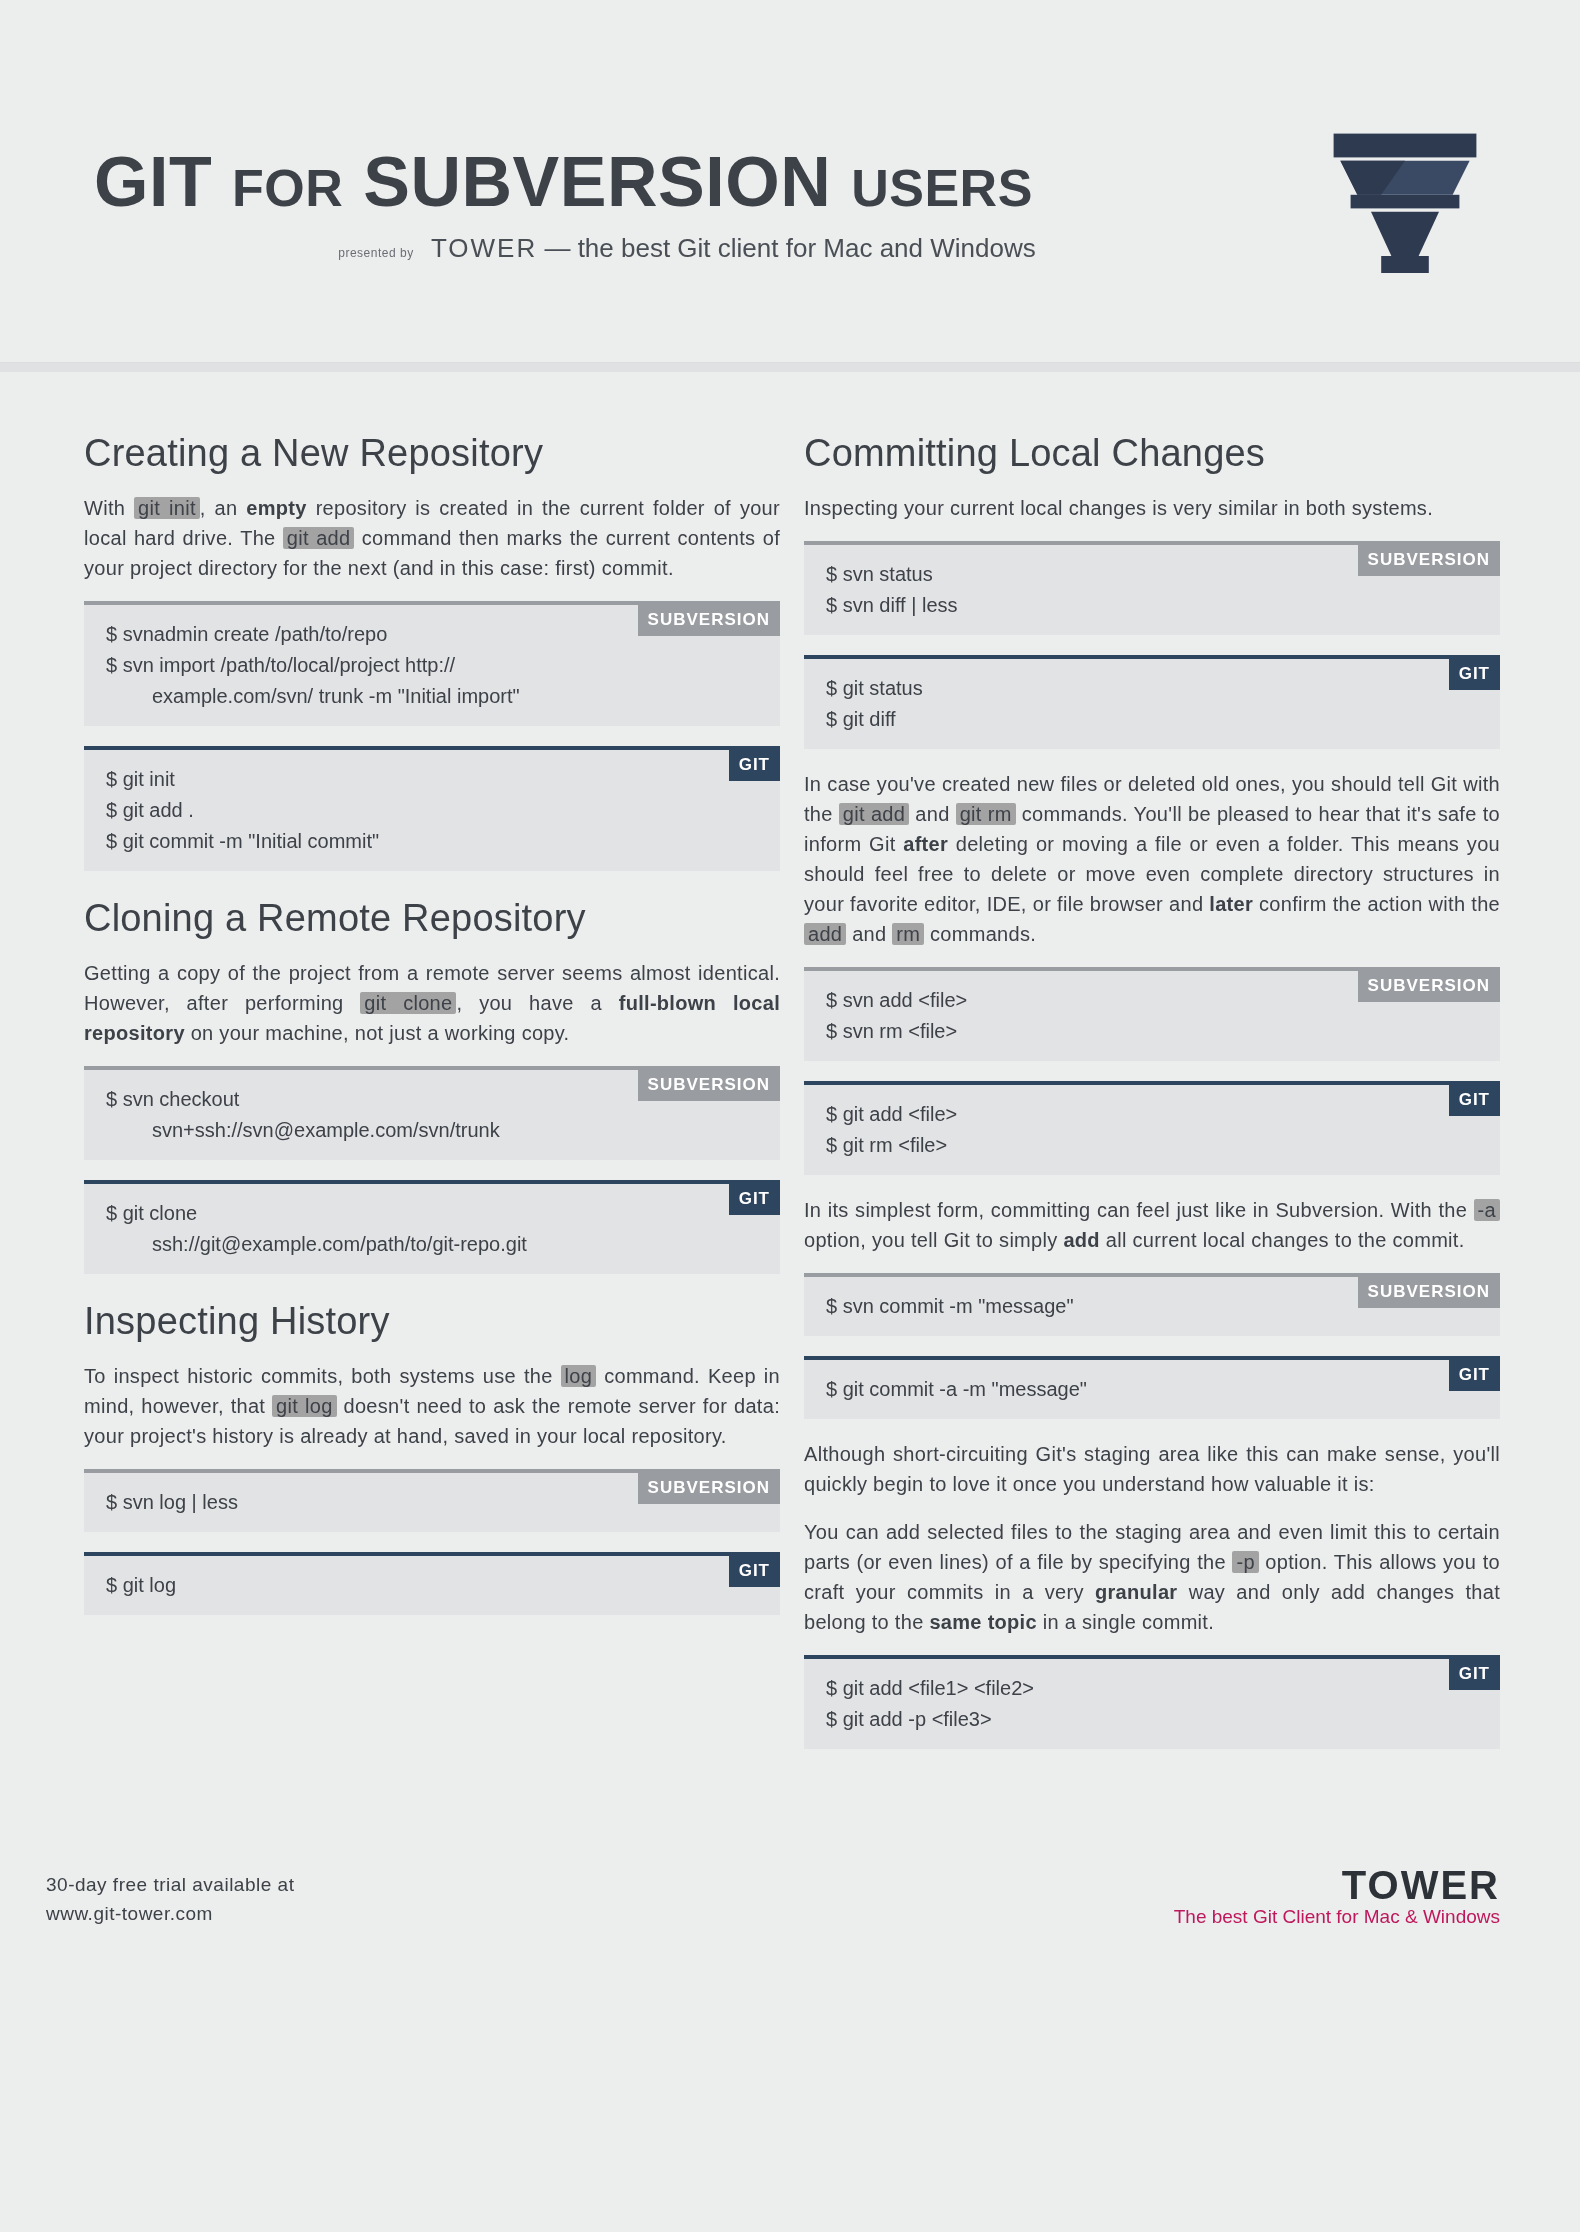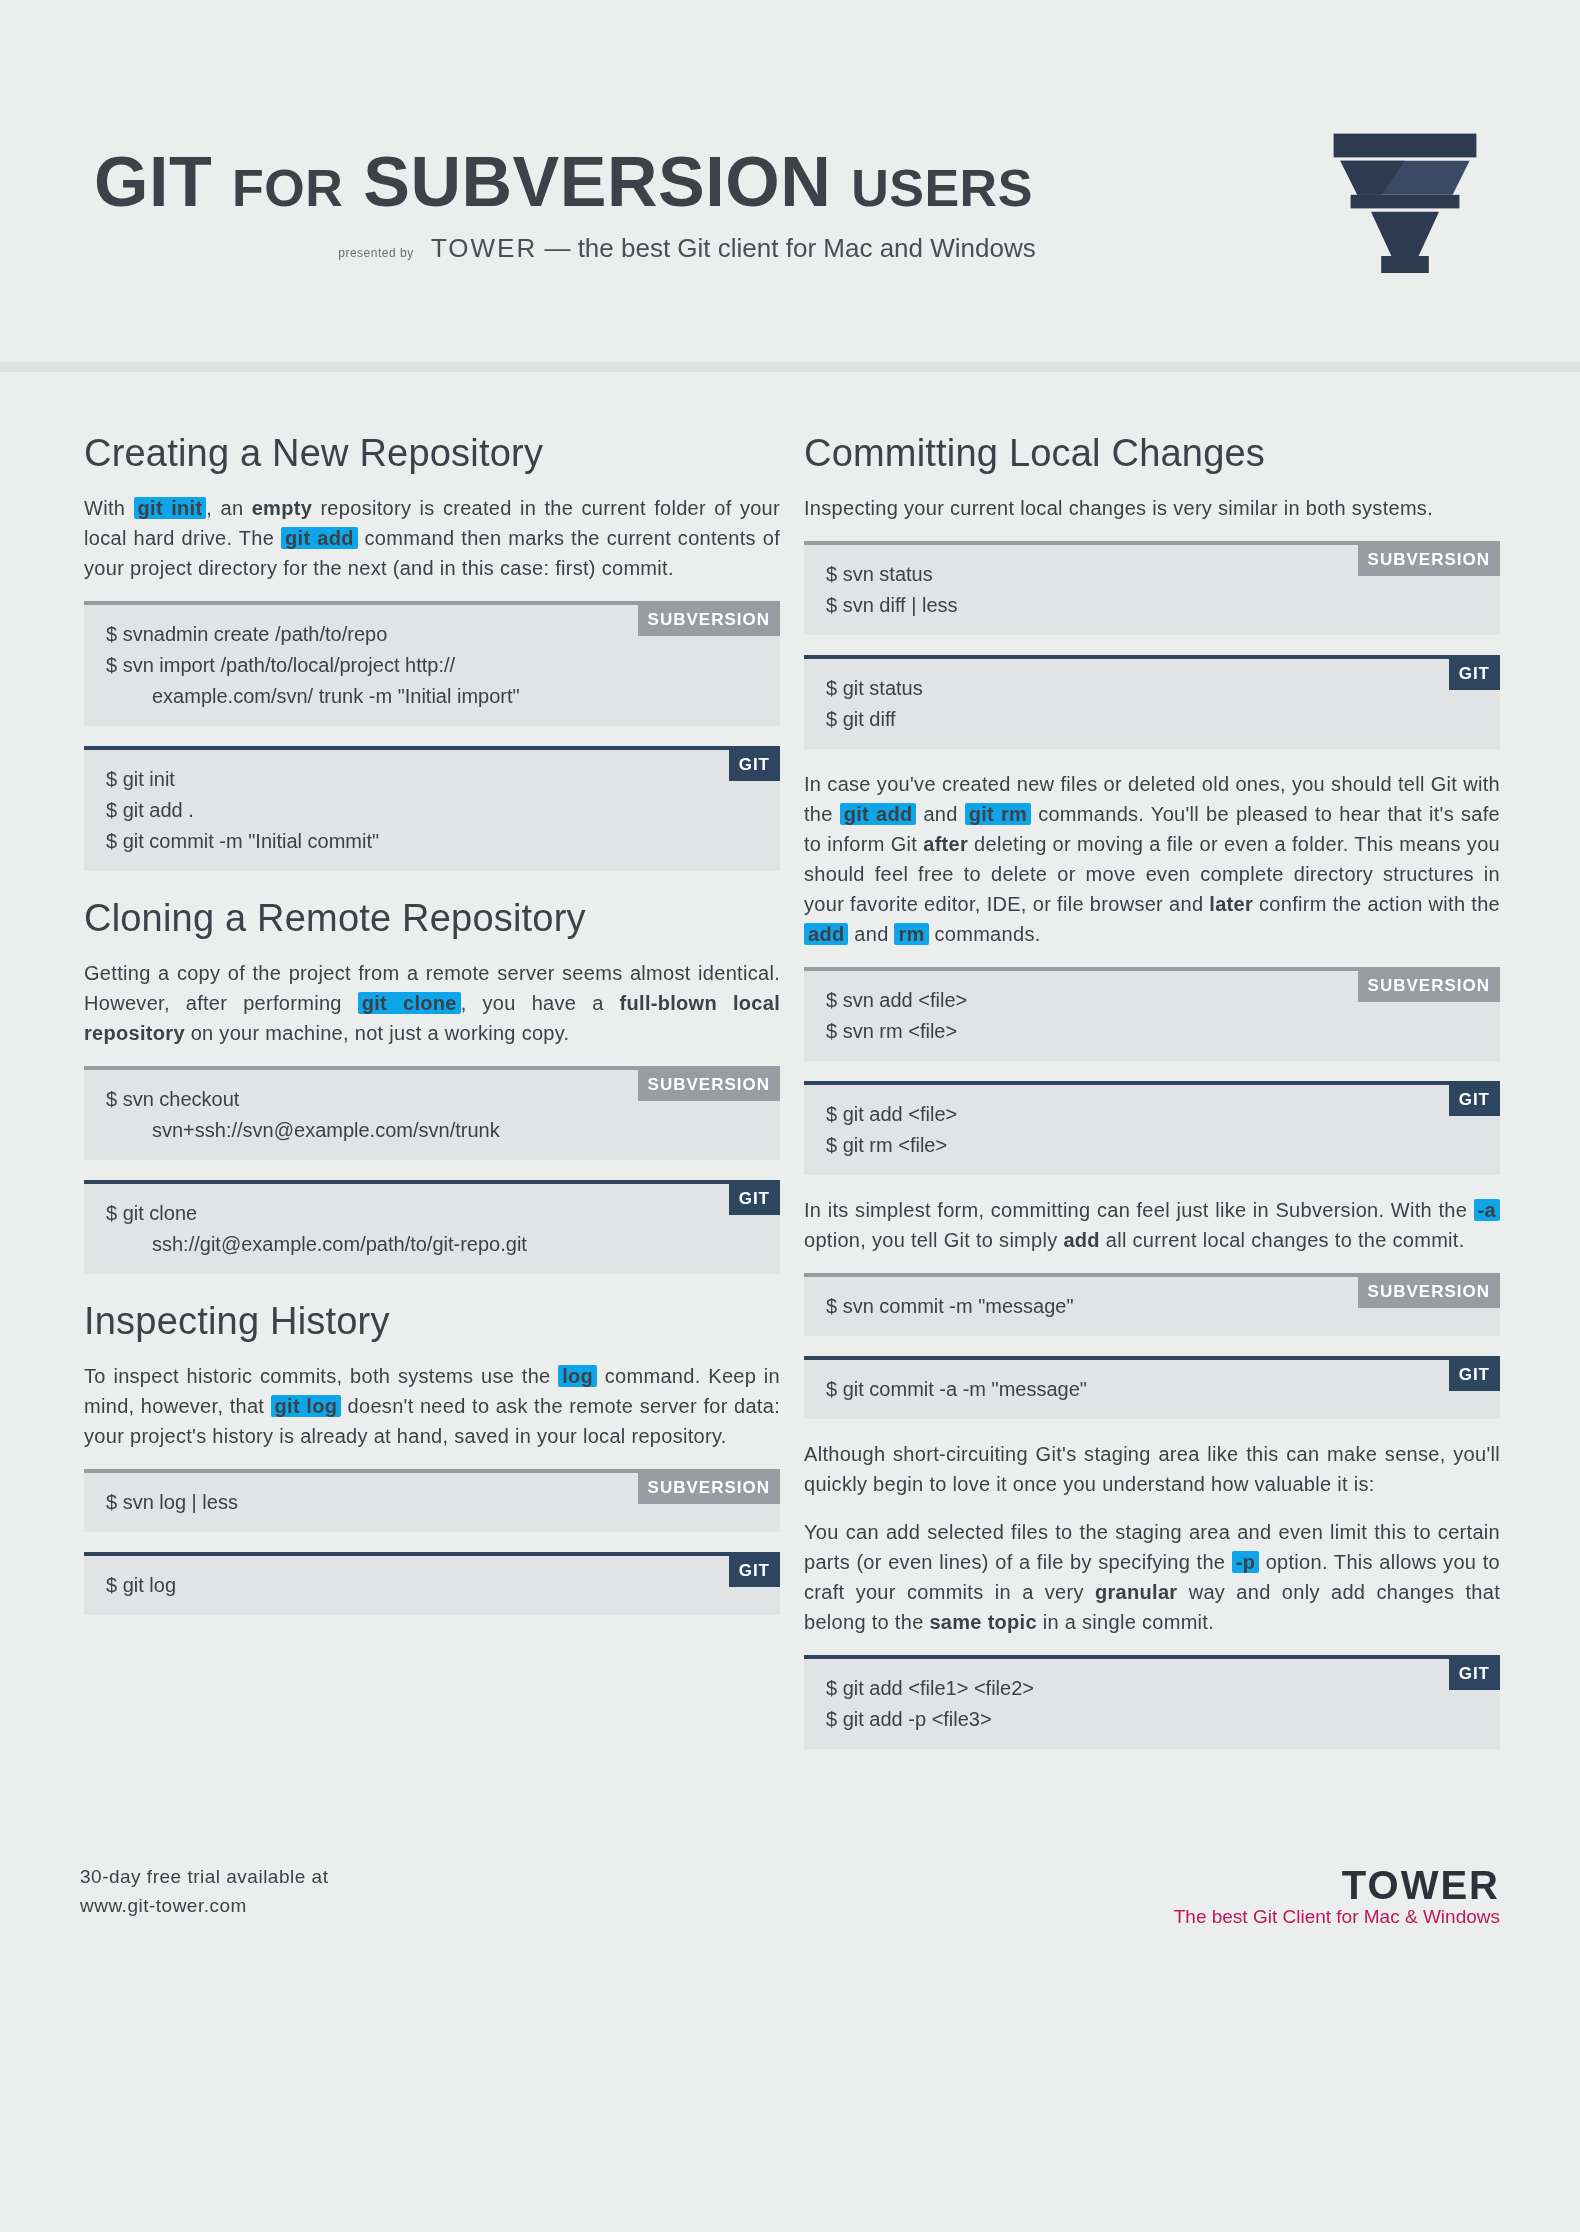--- a/index.html
+++ b/index.html
@@ -55,21 +55,21 @@
 
   p.body {
     font-size: 20px;
     line-height: 1.5;
     color: #3d4148;
     margin-bottom: 18px;
     text-align: justify;
     letter-spacing: 0.3px;
   }
   p.body b, p.body strong { font-weight: 700; }
-  p.body .hl { background: #0ea5e9; padding: 0 4px; border-radius: 2px; white-space: nowrap; font-weight: bold;}
+  p.body .hl { background: #a3a3a3; padding: 0 4px; border-radius: 2px; white-space: nowrap;}
 
   .codeblock {
     position: relative;
     background: #e2e3e4;
     padding: 14px 18px 14px 22px;
     font-size: 20px;
     line-height: 1.55;
     color: #3d4148;
     margin-bottom: 20px;
     font-family: inherit;
@@ -86,22 +86,22 @@
     color: #fff;
   }
   .codeblock.svn .badge { background: #999ca0; }
   .codeblock.git .badge { background: #2e4560; }
   .codeblock .line { white-space: pre-wrap; }
   .codeblock .cont { padding-left: 46px; display: block; }
 
   .footer {
     display: flex;
     justify-content: space-between;
-    align-items: flex-start;
-    padding: 44px 80px 60px 80px;
+    align-items: flex-end;
+    padding: 44px 80px 60px 46px;
     gap: 24px;
   }
   .footer .trial { font-size: 19px; line-height: 1.5; color: #3d4148; letter-spacing: 0.5px;}
   .footer .tower { text-align: right; }
   .footer .tower .name { font-size: 40px; font-weight: 800; letter-spacing: 2px; color: #2d3238;}
   .footer .tower .tag { font-size: 19px; color: #be185d; margin-top: -2px;}
 </style>
 </head>
 <body>
 

